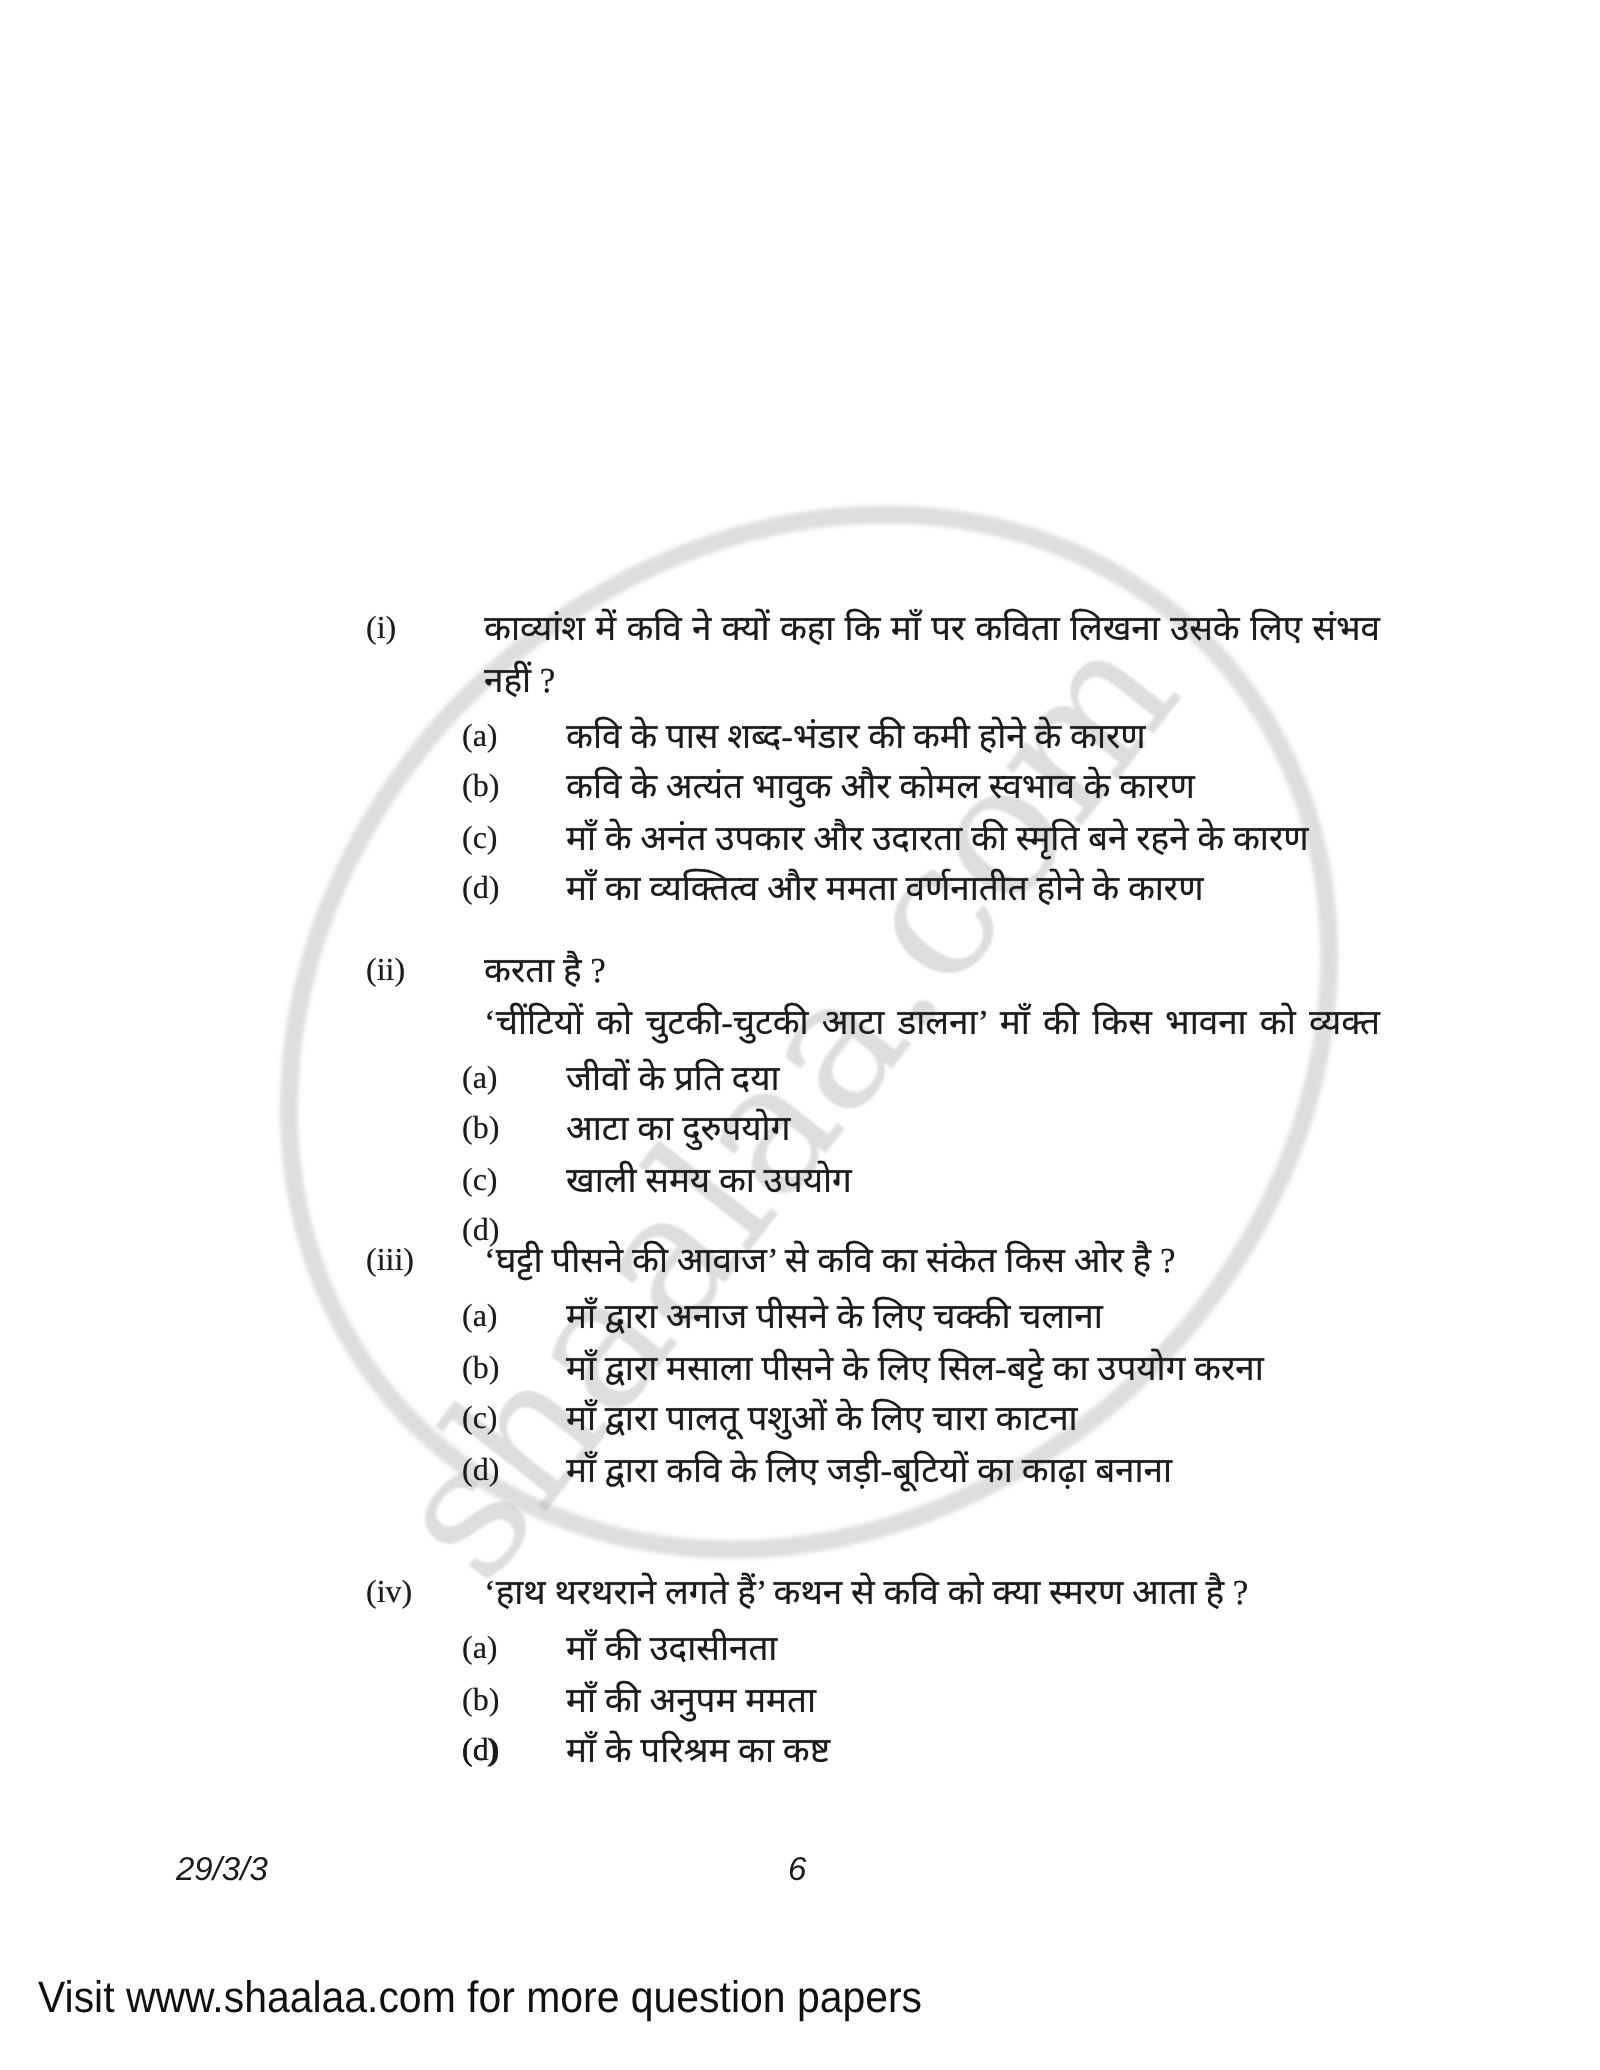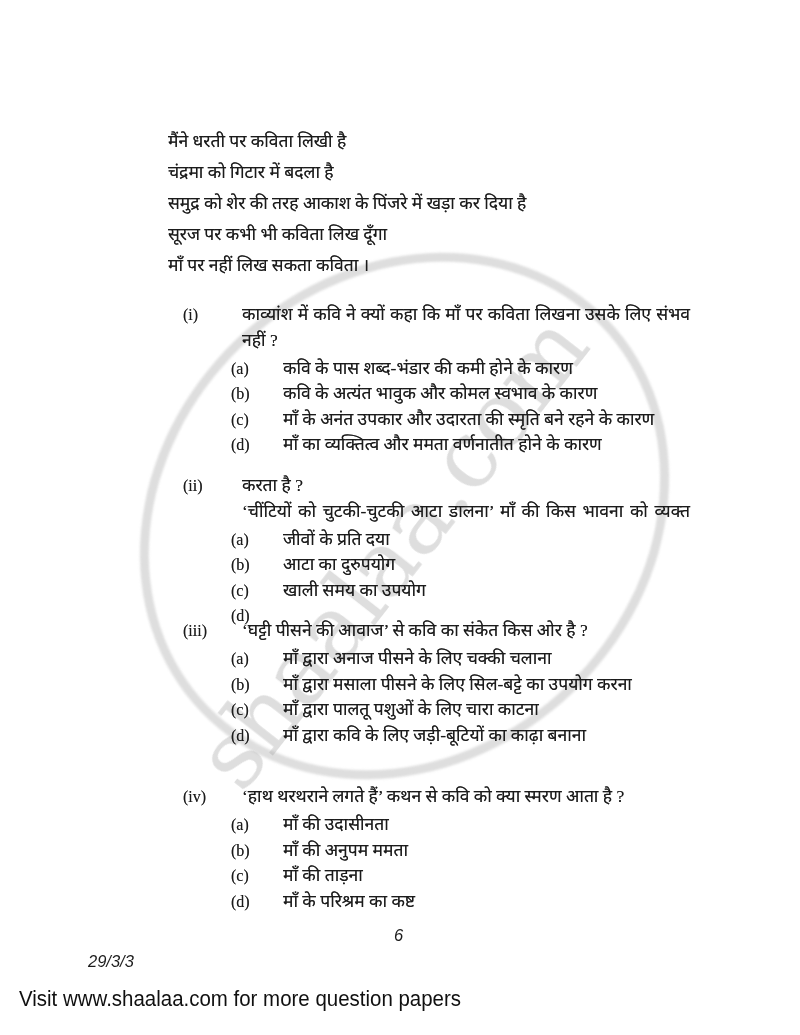--- a/index.html
+++ b/index.html
@@ -65,21 +65,21 @@
   .q-line.justified { text-align: justify; text-align-last: justify; }
   .opts { margin-left: 45px; margin-top: 2.5px; }
   .opt { position: relative; line-height: 25.5px; }
   .opt-label {
     position: absolute; left: 3px; top: 0;
     font-size: 16px;
   }
   .opt-text { display: block; margin-left: 55px; }
 
   .paper-code {
-    position: absolute; left: 88px; top: 952px;
+    position: absolute; left: 88px; top: 926px;
     font-family: "Liberation Sans", sans-serif;
     font-style: italic; font-size: 16.5px;
   }
   .page-number {
     position: absolute; left: 394px; top: 926px;
     font-family: "Liberation Sans", sans-serif;
     font-style: italic; font-size: 16.5px;
   }
   .promo {
     position: absolute; left: 19px; top: 986px;
@@ -94,27 +94,20 @@
 </head>
 <body>
 
 <div class="page">
 
   <div class="wm-circle"></div>
   <div class="wm-text">shaalaa.com</div>
 
   <div class="content">
 
-    <div class="poem devanagari">
-      <span class="poem-line">मैंने धरती पर कविता लिखी है</span>
-      <span class="poem-line">चंद्रमा को गिटार में बदला है</span>
-      <span class="poem-line">समुद्र को शेर की तरह आकाश के पिंजरे में खड़ा कर दिया है</span>
-      <span class="poem-line">सूरज पर कभी भी कविता लिख दूँगा</span>
-      <span class="poem-line">माँ पर नहीं लिख सकता कविता ।</span>
-    </div>
 
     <div class="q devanagari" style="top:302px">
       <span class="q-num">(i)</span>
       <div class="q-text">
         <span class="q-line justified">काव्यांश में कवि ने क्यों कहा कि माँ पर कविता लिखना उसके लिए संभव</span>
         <span class="q-line">नहीं ?</span>
       </div>
       <div class="opts">
         <div class="opt">
           <span class="opt-label">(a)</span>
@@ -194,21 +187,20 @@
         <div class="opt">
           <span class="opt-label">(a)</span>
           <span class="opt-text">माँ की उदासीनता</span>
         </div>
         <div class="opt">
           <span class="opt-label">(b)</span>
           <span class="opt-text">माँ की अनुपम ममता</span>
         </div>
         <div class="opt">
           <span class="opt-label">(c)</span>
-          <span class="opt-text">माँ की ताड़ना</span>
         </div>
         <div class="opt">
           <span class="opt-label">(d)</span>
           <span class="opt-text">माँ के परिश्रम का कष्ट</span>
         </div>
       </div>
     </div>
 
     <span class="paper-code">29/3/3</span>
     <span class="page-number">6</span>

